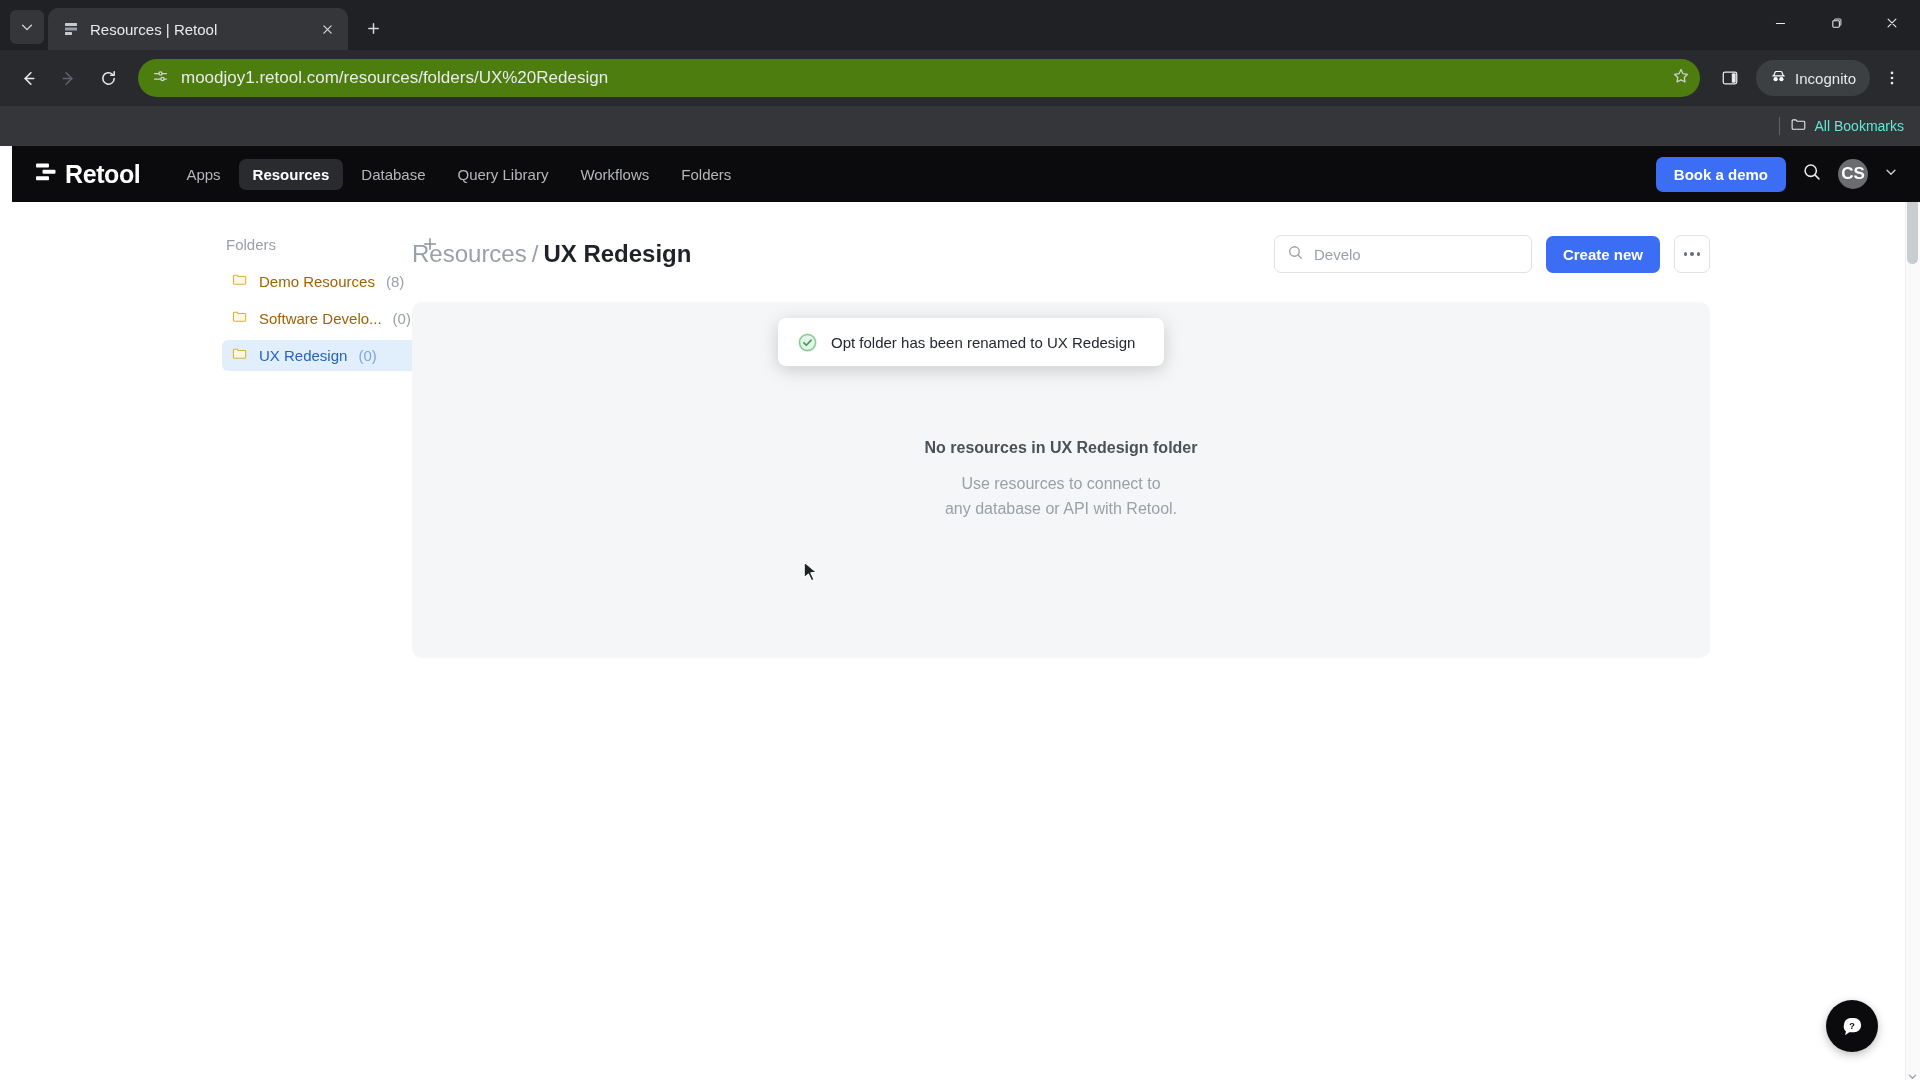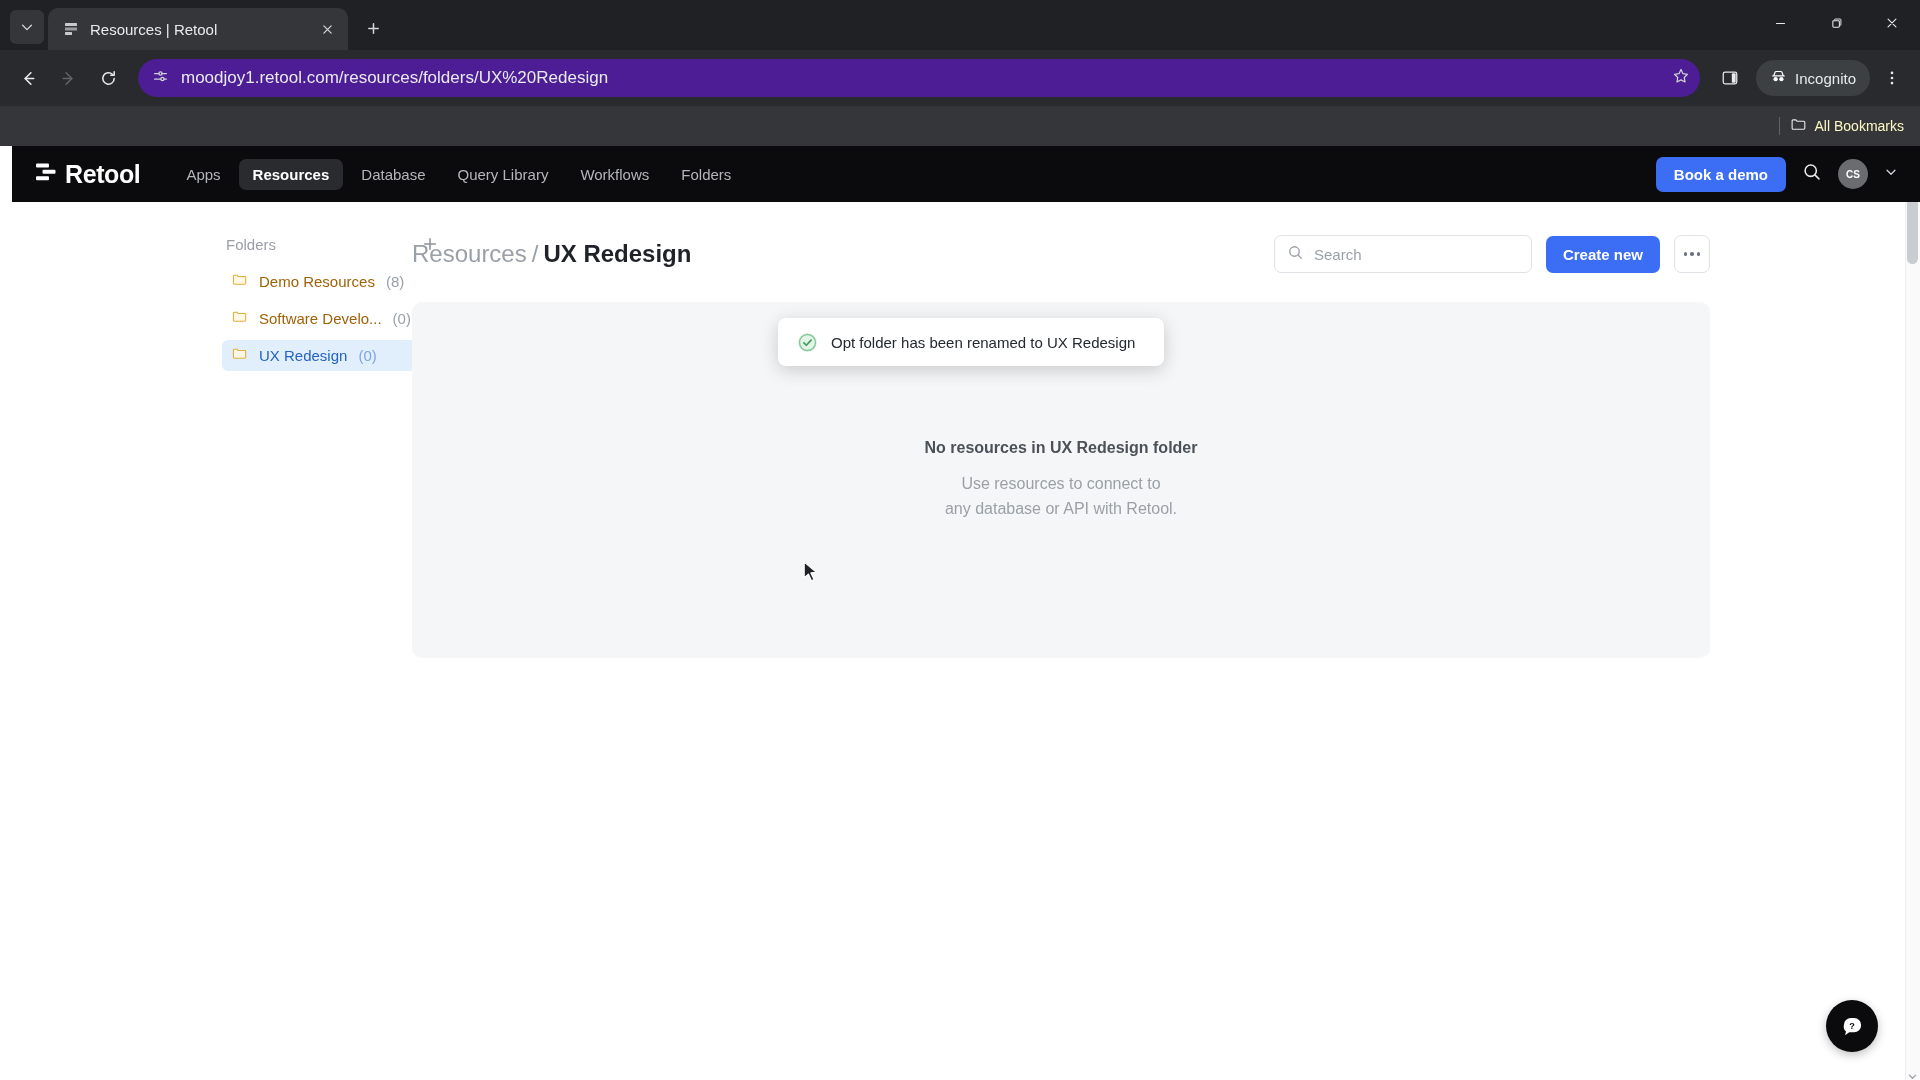--- a/index.html
+++ b/index.html
@@ -62,21 +62,21 @@
   .toolbar {
     height: 56px; background: #292a2d;
     display: flex; align-items: center; padding: 0 10px; gap: 4px;
   }
   .tb-icon {
     width: 36px; height: 36px; border-radius: 50%;
     display: flex; align-items: center; justify-content: center;
     flex: 0 0 auto;
   }
   .omnibox {
-    flex: 1 1 auto; height: 38px; background: #4c1d95;
+    flex: 1 1 auto; height: 38px; background: #4d7c0f;
     border-radius: 19px; display: flex; align-items: center;
     padding: 0 10px 0 14px; margin: 0 8px; gap: 12px;
     min-width: 0;
   }
   .omnibox-url {
     flex: 1 1 auto; color: #e8eaed; font-size: 17px;
     white-space: nowrap; overflow: hidden; text-overflow: ellipsis;
   }
   .incognito-pill {
     height: 36px; border-radius: 18px; background: #3c4043;
@@ -85,21 +85,21 @@
   }
   .incognito-pill span { color: #e8eaed; font-size: 15px; white-space: nowrap; }
 
   .bookmarkbar {
     height: 40px; background: #35363a;
     display: flex; align-items: center; justify-content: flex-end;
     padding-right: 16px; gap: 10px;
   }
   .bm-divider { width: 1px; height: 18px; background: #5f6368; }
   .bm-item { display: flex; align-items: center; gap: 8px; }
-  .bm-item span { color: #fef9c3; font-size: 14px; }
+  .bm-item span { color: #5eead4; font-size: 14px; }
 
   
   .app { position: relative; background: #fff; height: 938px; overflow: hidden; margin-left: 12px; }
 
   .retool-nav {
     height: 56px; background: #0b0b0d;
     display: flex; align-items: center; padding: 0 22px;
     position: relative; z-index: 5;
   }
   .brand { display: flex; align-items: center; gap: 9px; margin-right: 32px; }
@@ -112,21 +112,21 @@
   .nav-item.active { background: #2a2b2f; color: #ffffff; font-weight: 600; }
   .nav-right {
     margin-left: auto; display: flex; align-items: center; gap: 16px;
   }
   .book-demo {
     background: #3b6df5; color: #fff; font-size: 15px; font-weight: 600;
     padding: 9px 18px; border-radius: 7px; white-space: nowrap;
   }
   .avatar {
     width: 30px; height: 30px; border-radius: 50%; background: #6a6c70;
-    color: #fff; font-size: 10px; font-weight: 600;
+    color: #fff; font-size: 17px; font-weight: 600;
     display: flex; align-items: center; justify-content: center;
   }
 
   
   .toast {
     position: absolute; left: 766px; top: 172px;
     width: 386px; height: 48px; background: #fff;
     border-radius: 8px; box-shadow: 0 4px 18px rgba(0,0,0,0.18);
     display: flex; align-items: center; gap: 14px; padding: 0 20px;
     z-index: 20;
@@ -451,21 +451,21 @@
           </div>
 
           <div class="head-actions">
             <div class="searchbox">
               <span>
                 <svg viewBox="0 0 20 20" width="17" height="17">
                   <circle cx="8.8" cy="8.8" r="5.6" fill="none" stroke="#9aa0a8" stroke-width="1.6"></circle>
                   <path d="M12.9 12.9l4 4" stroke="#9aa0a8" stroke-width="1.6" stroke-linecap="round"></path>
                 </svg>
               </span>
-              <span class="searchbox-placeholder">Search</span>
+              <span class="searchbox-placeholder">Develo</span>
             </div>
 
             <div class="create-btn">Create new</div>
 
             <div class="more-btn">
               <span class="dots">
                   <i></i>
                   <i></i>
                   <i></i>
                 </span>

